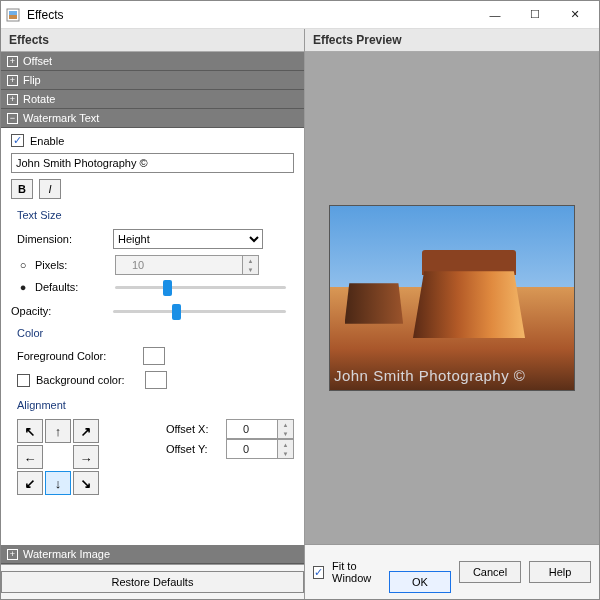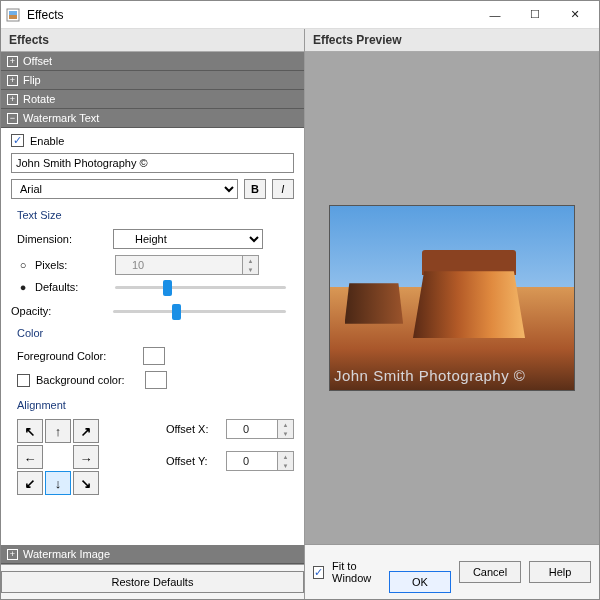--- a/index.html
+++ b/index.html
@@ -18,33 +18,33 @@
 .form-area { padding: 6px 10px 4px 10px; display:flex; flex-direction:column; gap:6px; overflow:hidden; flex:1; min-height:0;}
 .row { display:flex; align-items:center; gap:6px; }
 .row label.lbl { width: 90px; }
 .group-title { color:#1a3a7a; margin-top:4px; margin-bottom:2px; }
 .indent { margin-left:6px; }
 input[type=text].wide { width: 100%; border:1px solid #888; padding:2px 4px; height:20px; }
 select.font { flex:1; border:1px solid #888; height:20px; padding:0 4px; background:#fff;}
 .fmtb { width:22px; height:20px; border:1px solid #888; background:#f2f2f2; display:flex; align-items:center; justify-content:center; font-family: "Times New Roman", serif; font-size:12px; }
 .fmtb.bold { font-weight:bold; }
 .fmtb.ital { font-style:italic; }
-select.dim { width:150px; border:1px solid #888; height:20px; background:#fff; padding:0 17px; }
+select.dim { width:150px; border:1px solid #888; height:20px; background:#fff; padding:0 0; }
 .numbox { display:flex; align-items:center; }
 .numbox .nval { width:128px; height:20px; border:1px solid #999; background:#f3f3f3; color:#888; padding:0 16px; display:flex; align-items:center; }
 .numbox .spin { width:16px; height:20px; border:1px solid #999; border-left:none; display:flex; flex-direction:column; }
 .numbox .spin div { flex:1; background:#eee; display:flex; align-items:center; justify-content:center; font-size:6px; color:#888; }
 .slider-row .track { flex:1; height:3px; background:#d0d0d0; position:relative; border-radius:2px; margin-right:8px; }
 .slider-row .thumb { position:absolute; top:-6px; width:9px; height:16px; background:#1a8fe6; border-radius:2px; }
 .swatch { width:22px; height:18px; border:1px solid #888; background:#fff; }
 .checkbox-look { width:13px; height:13px; border:1px solid #555; display:flex; align-items:center; justify-content:center; background:#fff; font-size:10px; color:#2a62c9;}
 .align-grid { display:grid; grid-template-columns:repeat(3,26px); grid-template-rows:repeat(3,24px); gap:2px; }
 .abtn { border:1px solid #888; background:#f2f2f2; display:flex; align-items:center; justify-content:center; font-size:13px; font-weight:bold; }
 .abtn.sel { border:1px solid #1a8fe6; background:#dceeff; }
-.offset-col { display:flex; flex-direction:column; gap:12px; margin-left: auto;}
+.offset-col { display:flex; flex-direction:column; gap:0; margin-left: auto;}
 .offset-row { display:flex; align-items:center; gap:6px; }
 .offset-row label{ width:54px;}
 .numbox.small .nval { width:52px; background:#fff; color:#222; }
 .preview-area { flex:1; background:#a6a6a6; display:flex; align-items:center; justify-content:center; position:relative; overflow:hidden;}
 .pimg { width: 244px; height: 184px; position:relative; overflow:hidden; background:linear-gradient(to bottom,#6faee6 0%, #a4cdef 42%, #d0a074 44%, #7a3f24 100%); box-shadow:0 0 0 1px #555;}
 .sky { position:absolute; inset:0; background:linear-gradient(to bottom, #5a9fe0 0%, #9fc8ef 58%);}
 .ground { position:absolute; left:0; right:0; bottom:0; height:56%; background:linear-gradient(to top,#5b2f18 0%, #a9572b 40%, #d99855 100%);}
 .mesa { position:absolute; left:34%; bottom:28%; width:46%; height:48%;}
 .mesa .top{ position:absolute; top:0; left:8%; right:8%; height:28%; background:#8a4221; border-radius:3px 3px 0 0;}
 .mesa .body{ position:absolute; top:24%; left:0; right:0; bottom:0; background:linear-gradient(to right,#5a2a15 0%, #b35a27 40%, #e08a3f 70%, #f3b768 100%); clip-path: polygon(10% 0, 90% 0, 100% 100%, 0 100%); }
@@ -106,21 +106,20 @@
         <div class="row">
           <span class="checkbox-look">
               <span>✓</span>
             </span>
           <span>Enable</span>
         </div>
 
         <input type="text" class="wide" value="John Smith Photography ©" style="">
 
         <div class="row">
-          <select class="font"><option>Arial</option></select>
           <div class="fmtb bold">
               <span>B</span>
             </div>
           <div class="fmtb ital">
               <span>I</span>
             </div>
         </div>
 
         <div class="group-title indent">Text Size</div>
 

